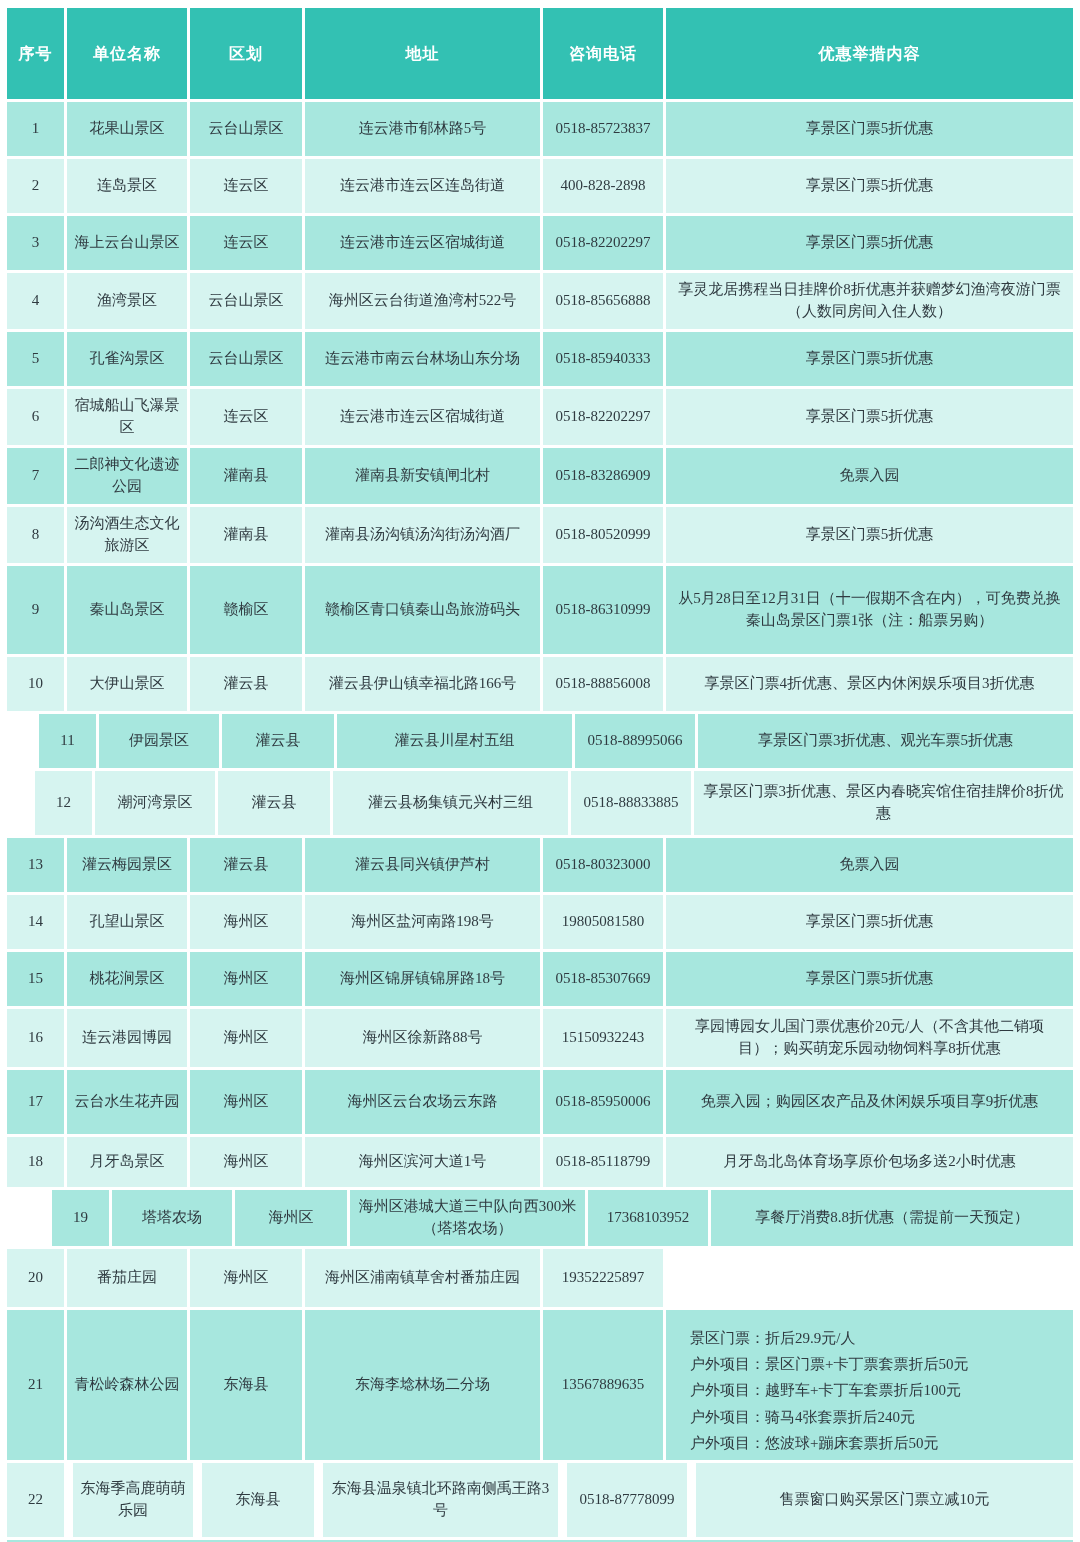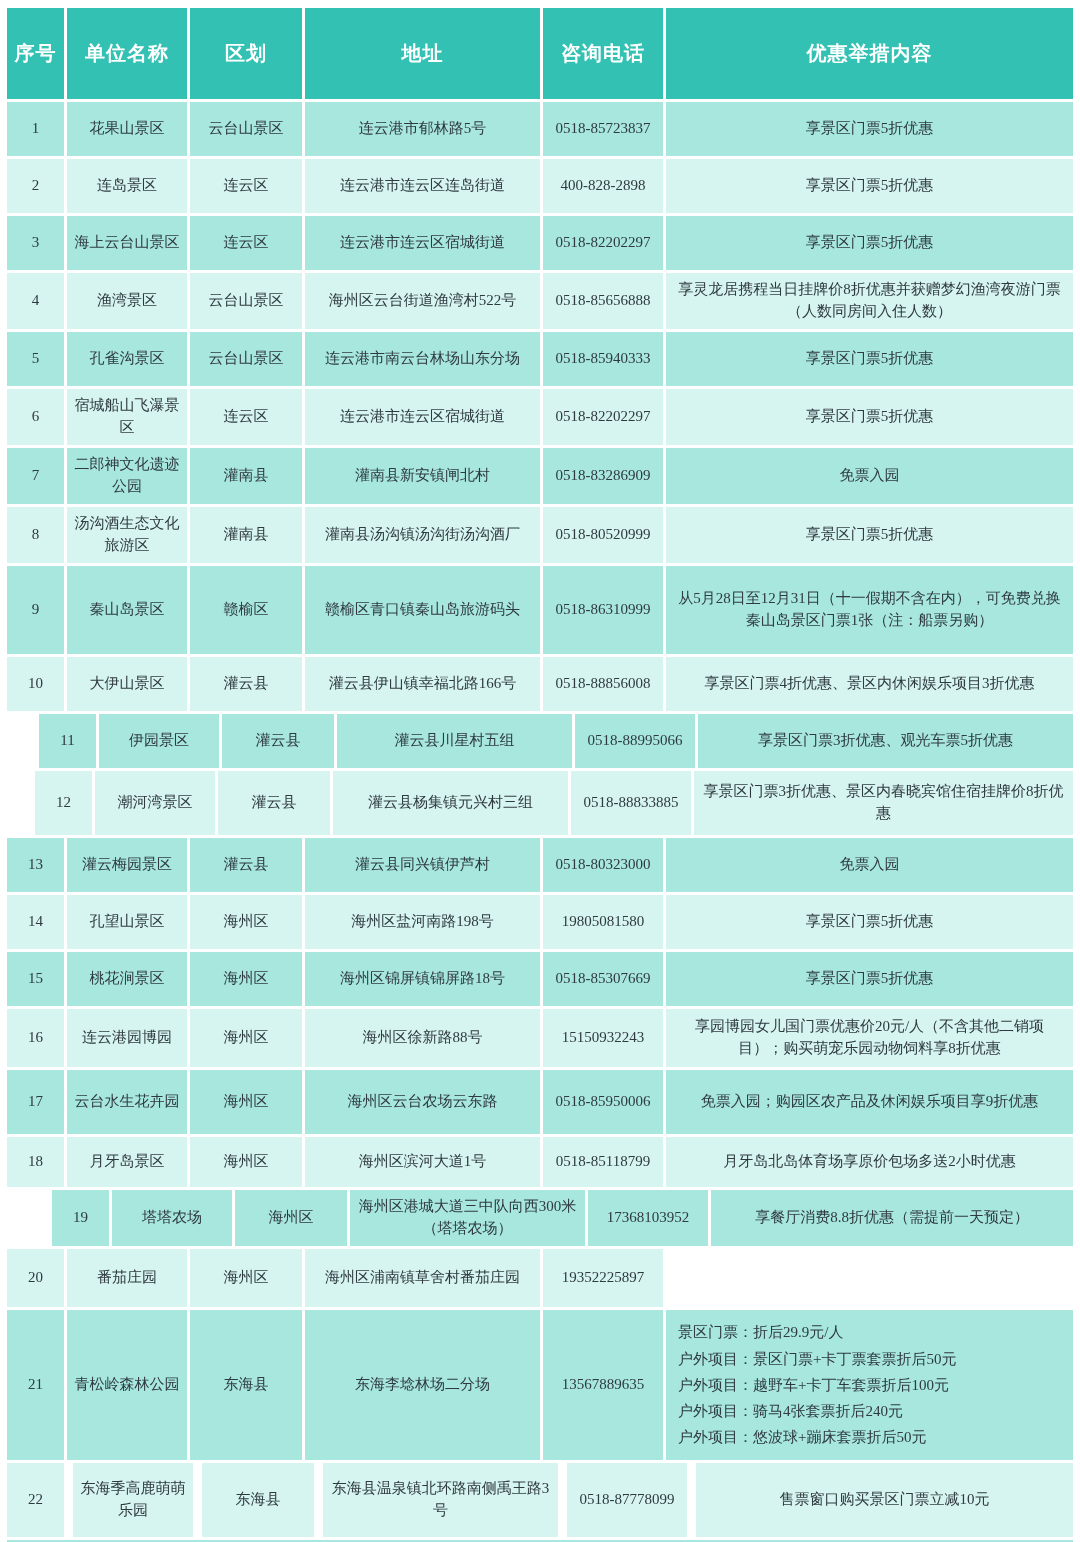--- a/index.html
+++ b/index.html
@@ -25,25 +25,25 @@
   }
   .col-index{width:57px;flex:0 0 57px;}
   .col-name{width:120px;flex:0 0 120px;}
   .col-district{width:112px;flex:0 0 112px;}
   .col-addr{width:235px;flex:0 0 235px;}
   .col-phone{width:120px;flex:0 0 120px;}
   .col-discount{flex:1 1 auto;}
   .header-row{min-height:91px;}
   .header-row .cell{
     background:var(--header-bg);color:var(--header-text);
-    font-size:20px;font-weight:700;letter-spacing:1px;
+    font-size:16px;font-weight:700;letter-spacing:1px;
   }
   .body-row.odd .cell{background:var(--row-odd);}
   .body-row.even .cell{background:var(--row-even);}
-  .cell.left{justify-content:flex-start;text-align:left;padding-left:12px;}
+  .cell.left{justify-content:flex-start;text-align:left;padding-left:24px;align-items:flex-end;}
   .lines{line-height:1.75;}
   .lines div{white-space:nowrap;}
   .partial-strip{height:40px;background:var(--row-odd);margin:0 0 0 0;}
 </style>
 </head>
 <body>
 
 <div class="table">
   <div class="row header-row">
     <div class="cell col-index">序号</div>

